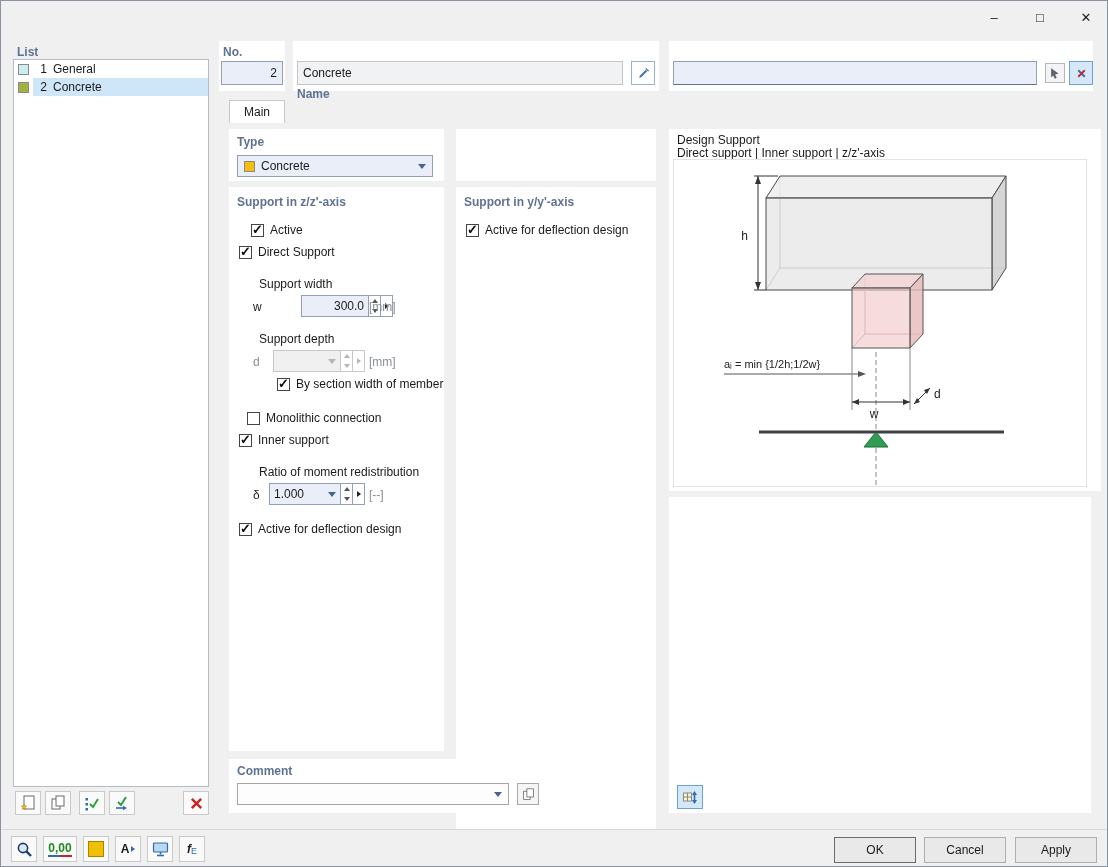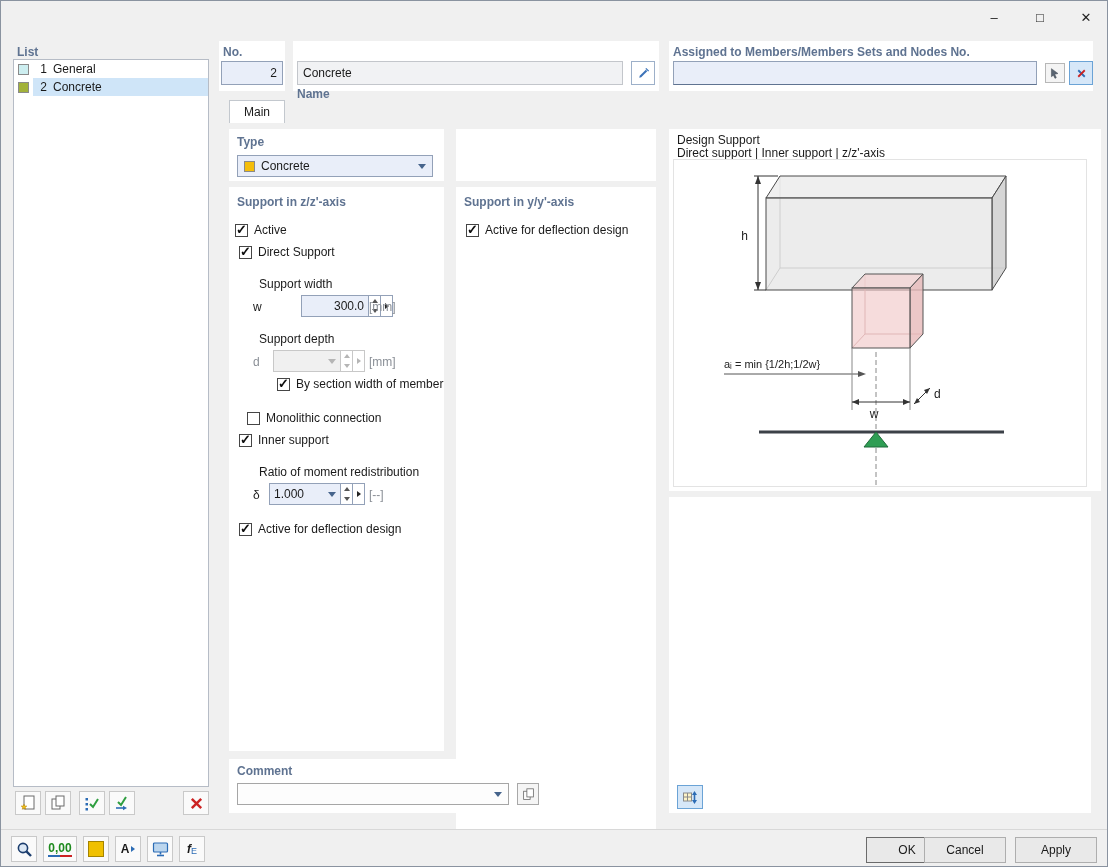--- a/index.html
+++ b/index.html
@@ -46,21 +46,21 @@
   .tab{position:absolute;background:#fff;border:1px solid #c3c8ce;border-bottom:none;display:flex;align-items:center;justify-content:center;}
   
   .dropdown{position:absolute;display:flex;align-items:center;gap:6px;background:#e9eef9;border:1px solid #93a1b8;padding:0 6px;height:22px;}
   .dropdown .caret{margin-left:auto;}
   .dropdown.white{background:#fdfdfd;border-color:#a6a6a6;}
   .toolbtn{position:absolute;width:26px;height:24px;background:#fafafa;border:1px solid #c9c9c9;display:flex;align-items:center;justify-content:center;}
   .iconbtn{position:absolute;display:flex;align-items:center;justify-content:center;background:#fff;border:1px solid #9db0c9;}
   .bluebtn{background:#d6e7f8;border:1px solid #6ba3d6;}
   .bottombar{position:absolute;left:0;top:828px;width:1108px;height:39px;background:#f0f0f0;border-top:1px solid #d8d8d8;}
   .pushbtn{position:absolute;width:82px;height:26px;background:#e9e9e9;border:1px solid #aeaeae;display:flex;align-items:center;justify-content:center;}
-  .pushbtn.default{border-color:#6b6b6b;margin-left:32px;}
+  .pushbtn.default{border-color:#6b6b6b;}
   .units-txt{color:#1e8a1e;font-weight:bold;border-bottom:2px solid;border-image:linear-gradient(to right,#2c6cb5 50%,#cc2222 50%) 1;}
 </style>
 </head>
 <body>
 
 <div class="window">
 
   <div class="win-btn" style="left:970px;">–</div>
   <div class="win-btn" style="left:1016px;">□</div>
   <div class="win-btn" style="left:1062px;">✕</div>
@@ -131,21 +131,20 @@
     </div>
     <div class="abs iconbtn" style="left:338px;top:20px;width:24px;height:24px;">
       <svg width="15" height="15" viewBox="0 0 16 16">
         <path d="M3.5 12.5 L4 10.5 L10.5 4 L12 5.5 L5.5 12 Z" fill="#3b72b8"></path>
         <line x1="10.5" y1="2.5" x2="13.5" y2="5.5" stroke="#3b72b8" stroke-width="1.4"></line>
       </svg>
     </div>
   </div>
 
   <div class="panel" style="left:668px;top:40px;width:424px;height:50px;">
-    <div class="abs sec" style="left:4px;top:4px;">Assigned to Members/Members Sets and Nodes No.</div>
     <div class="abs input" style="left:4px;top:20px;width:364px;height:24px;border-bottom-color:#5f7391;">
       <span></span>
     </div>
     <div class="abs iconbtn" style="left:376px;top:22px;width:20px;height:20px;background:#f4f4f4;border-color:#b7b7b7;">
       <svg width="13" height="13" viewBox="0 0 16 16">
         <polygon points="3,2 11,8 7,9 9,13 7.4,14 5.4,10 3,12" fill="#5a6572" stroke="#3c434c" stroke-width="0.6"></polygon>
       </svg>
     </div>
     <div class="abs iconbtn bluebtn" style="left:400px;top:20px;width:24px;height:24px;">
       <svg width="13" height="13" viewBox="0 0 16 16">
@@ -166,21 +165,21 @@
       <span>Concrete</span>
       <span class="caret"></span>
     </div>
   </div>
 
   <div class="panel" style="left:455px;top:128px;width:200px;height:52px;"></div>
 
   <div class="panel" style="left:228px;top:186px;width:215px;height:564px;">
     <div class="abs sec" style="left:8px;top:8px;">Support in z/z'-axis</div>
 
-    <div class="cbrow" style="left:6px;top:36px;">
+    <div class="cbrow" style="left:22px;top:36px;">
       <span class="cb checked"></span>
       <span>Active</span>
     </div>
     <div class="cbrow" style="left:10px;top:58px;">
       <span class="cb checked"></span>
       <span>Direct Support</span>
     </div>
 
     <div class="abs" style="left:30px;top:90px;">Support width</div>
     <div class="abs" style="left:24px;top:113px;">w</div>

